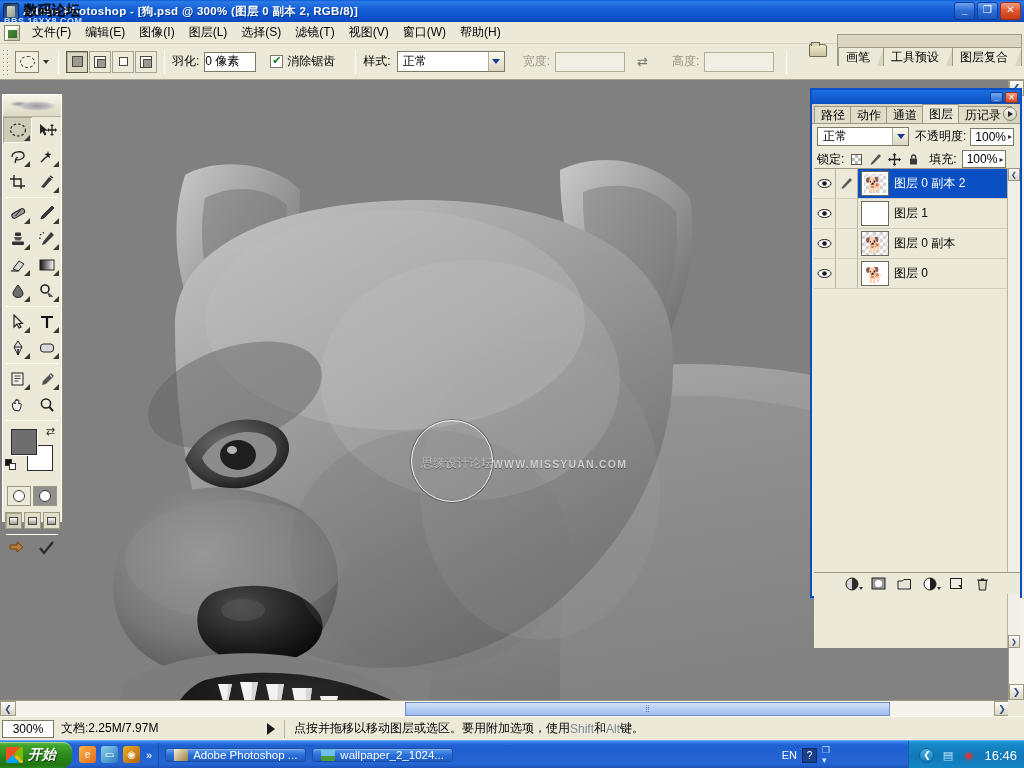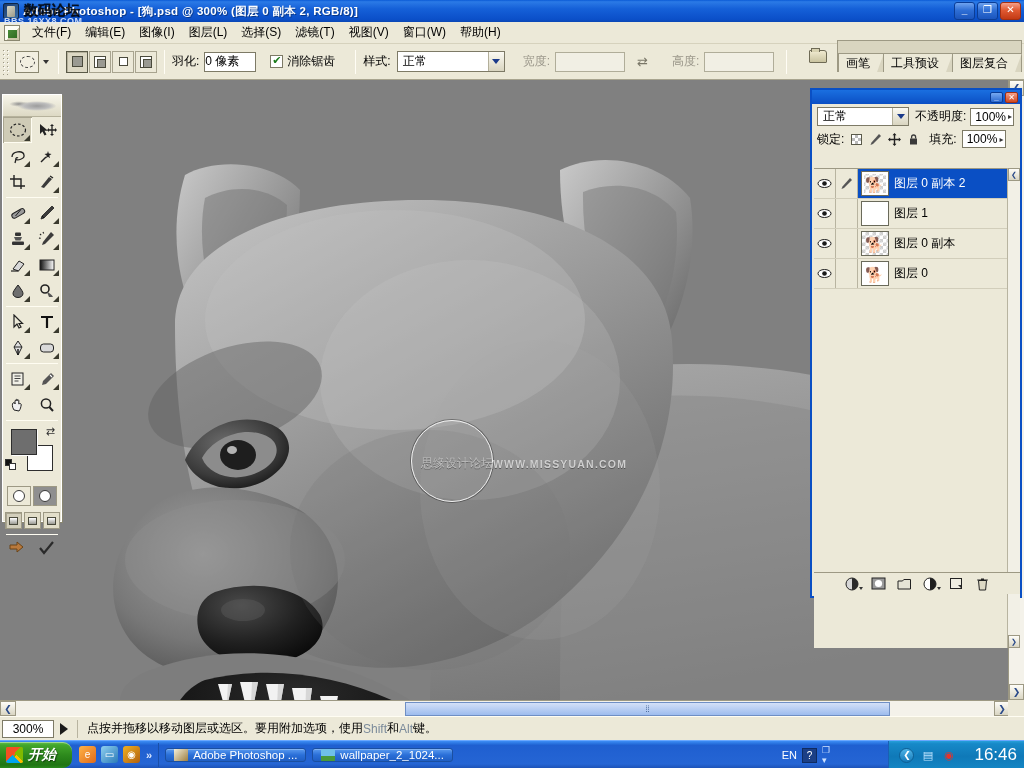--- a/index.html
+++ b/index.html
@@ -129,21 +129,21 @@
   }
   .dropdown .arrow{
     width:16px;height:19px;margin-left:auto;
     background:linear-gradient(to bottom,#fbfaf3,#d9d5c0);
     border-left:1px solid #b3af9a; display:flex;align-items:center;justify-content:center;
   }
   .dropdown .arrow i{ width:0;height:0;border-left:4px solid transparent;border-right:4px solid transparent;border-top:5px solid #1a3a8a;}
   .swap-ico{ font-size:13px;color:#7a7768; }
 
   #palette-well{
-    position:absolute;right:2px;top:52px;height:20px;display:flex;align-items:flex-end;text-align:right;
+    position:absolute;right:2px;top:46px;height:20px;display:flex;align-items:flex-end;text-align:right;
   }
   .well-folder{
     width:26px;height:26px;margin:0 6px 3px 0;
     display:flex;align-items:center;justify-content:center;
   }
   .well-folder .f{
     width:18px;height:13px;background:linear-gradient(to bottom,#f0ead0,#c9c3a0);
     border:1px solid #6e6a55;border-radius:1px 3px 1px 1px;position:relative;
   }
   .well-folder .f:before{content:"";position:absolute;left:1px;top:-3px;width:7px;height:3px;background:#d7d1b0;border:1px solid #6e6a55;border-bottom:none;}
@@ -427,21 +427,21 @@
     background:linear-gradient(to bottom,#26a0da 0%,#1789c8 10%,#0f79b8 55%,#1486c4 100%);
     border-left:1px solid #1a5fb4;
   }
   #tray .tchev{
     width:15px;height:15px;border-radius:50%;
     background:linear-gradient(to bottom,#4fb4e8,#1479b8);
     border:1px solid #0e5f94; color:#fff;font-size:9px;
     display:flex;align-items:center;justify-content:center;
   }
   #tray .ti{ width:15px;height:15px;display:flex;align-items:center;justify-content:center;font-size:11px;}
-  #tray .clock{ color:#fff;font-size:17px;margin-left:12px;}
+  #tray .clock{ color:#fff;font-size:13px;margin-left:2px;}
   #lang{
     position:absolute; right:194px; top:0; height:28px; display:flex;align-items:center;gap:5px;
     color:#fff;font-size:11px;
   }
   .langbtn{width:15px;height:15px;background:#1b3f86;border:1px solid #0f2b60;color:#fff;font-size:10px;display:flex;align-items:center;justify-content:center;}
 </style>
 </head>
 <body>
 
 <div id="titlebar">
@@ -887,20 +887,30 @@
     </div>
   </div>
 </div>
 
 <div id="layers">
   <div id="lp-title">
     <div class="lpbtn">_</div>
     <div class="lpbtn close">✕</div>
   </div>
 
+  <div id="lp-tabs">
+    <div class="ltab">路径</div>
+    <div class="ltab">动作</div>
+    <div class="ltab">通道</div>
+    <div class="ltab active">图层</div>
+    <div class="ltab skew">历记录</div>
+    <div id="lp-menu-btn">
+        <i></i>
+      </div>
+  </div>
 
   <div class="lp-row">
     <div class="blend">
       <span>正常</span>
       <span class="arrow">
           <i></i>
         </span>
     </div>
     <div class="lbl" style="margin-left:2px;">不透明度:</div>
     <div class="numbox" style="width:44px;">
@@ -1036,20 +1046,21 @@
       <svg width="13" height="14">
           <path d="M2.5 3.5 L10.5 3.5 L9.6 13 L3.4 13 Z" fill="#ddd9c4" stroke="#222"></path>
           <path d="M1.2 3 L11.8 3 M5 2 L8 2" stroke="#222" stroke-width="1.1"></path>
         </svg>
     </div>
   </div>
 </div>
 
 <div id="statusbar">
   <div id="zoombox">300%</div>
+  <div id="docinfo">文档:2.25M/7.97M</div>
   <div id="hint-tri"></div>
   <div id="hintbar">
     <span>点按并拖移以移动图层或选区。要用附加选项，使用 </span>
       <span class="kbd">Shift</span>
       <span> 和 </span>
       <span class="kbd">Alt</span>
       <span> 键。</span>
   </div>
 </div>
 

